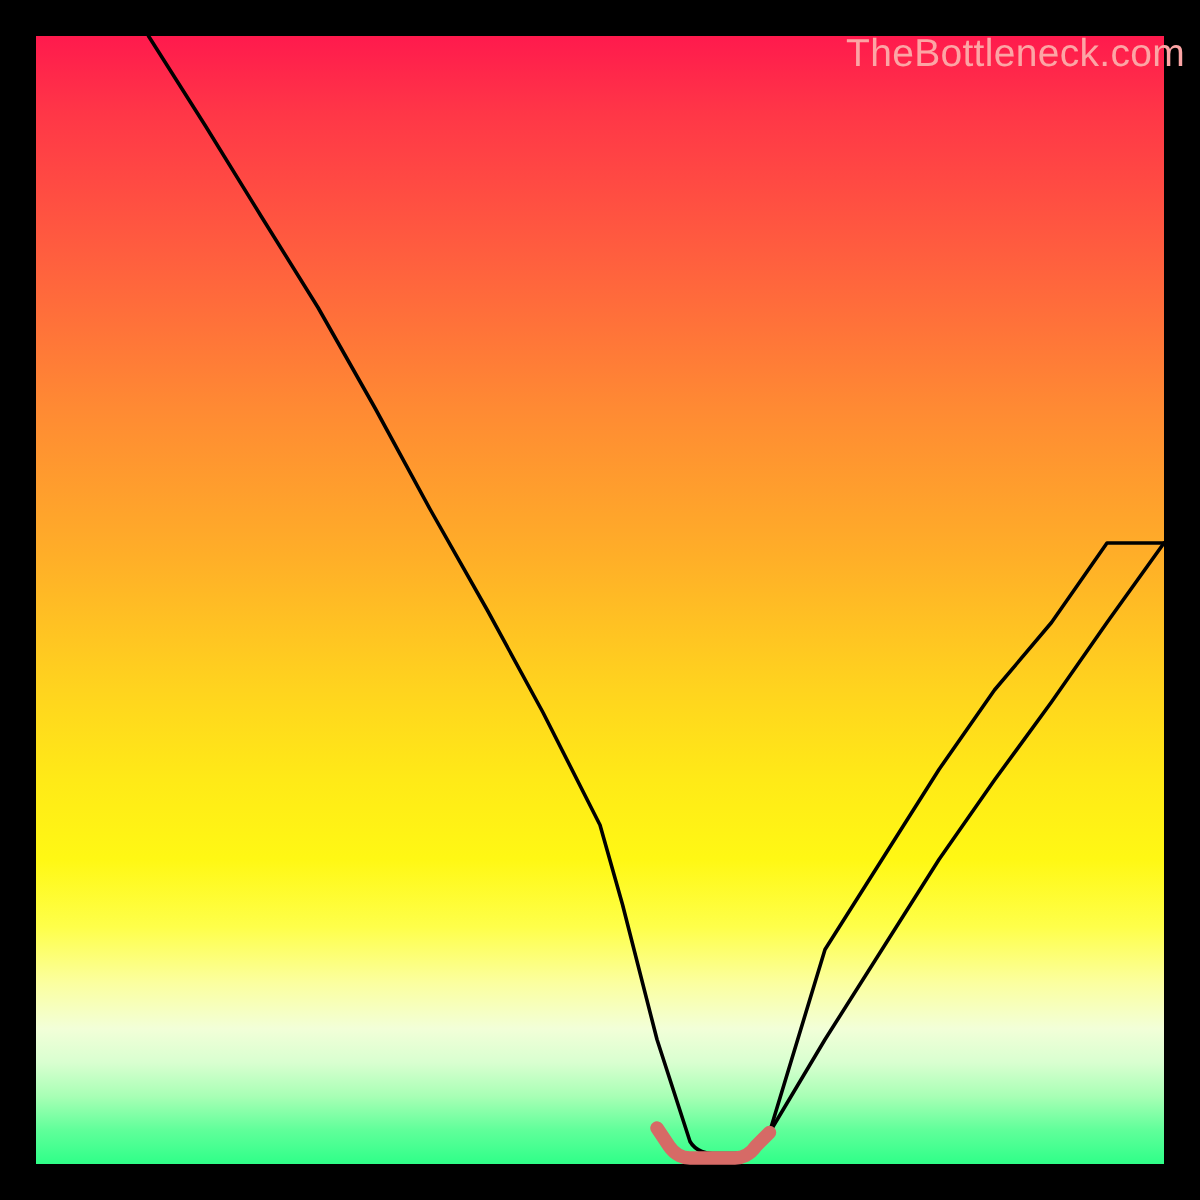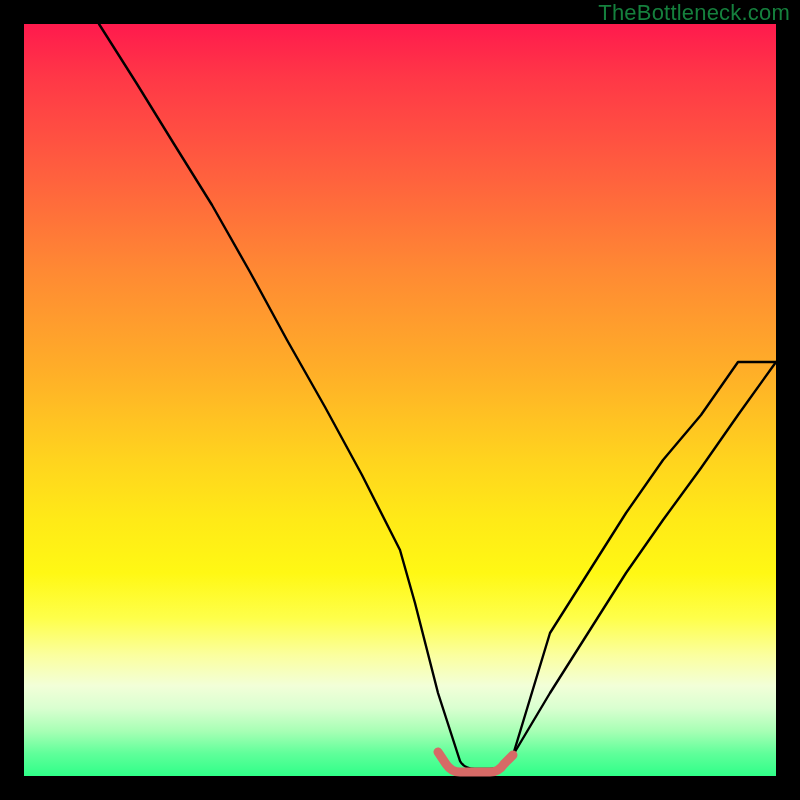--- a/index.html
+++ b/index.html
@@ -40,24 +40,24 @@
       #fbffa0 84%,
       #f2ffd8 88%,
       #d9ffd0 91%,
       #a8ffb5 94%,
       #60ff9a 97%,
       #2fff88 100%
     );
   }
   .watermark {
     position: absolute;
-    top: 0;
+    top: 20px;
     right: 10px;
-    color: #15803d;
-    font-size: 22px;
+    color: #fca5a5;
+    font-size: 26px;
     font-weight: 500;
     letter-spacing: 0.2px;
     user-select: none;
   }
   svg.curve {
     position: absolute;
     left: 0;
     top: 0;
     width: 752px;
     height: 752px;

